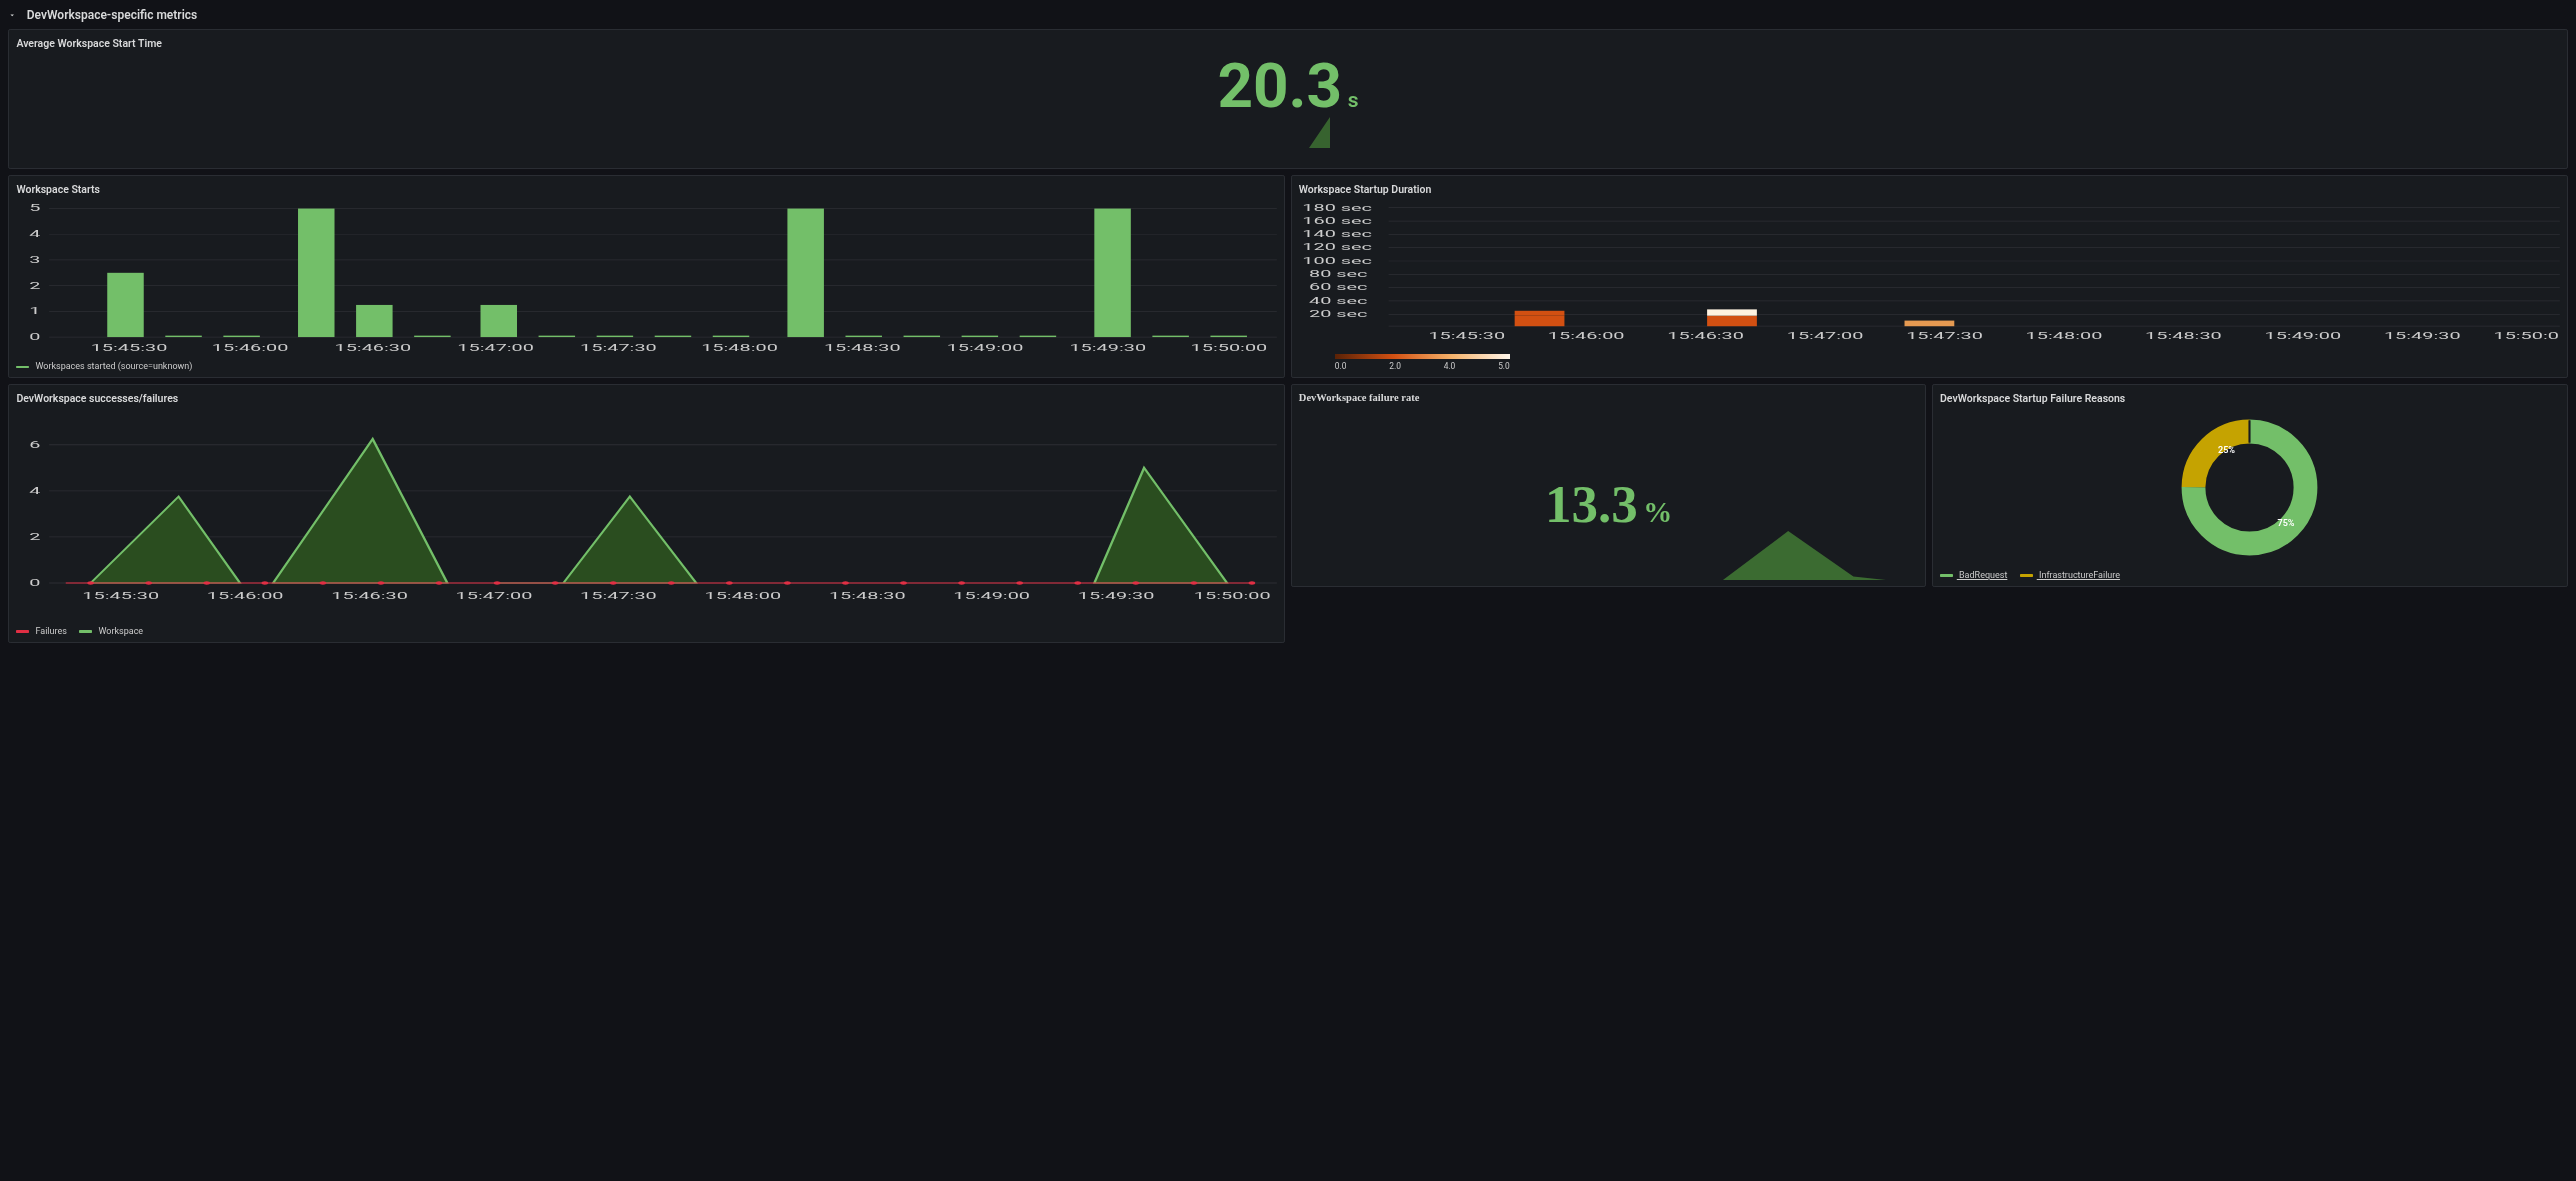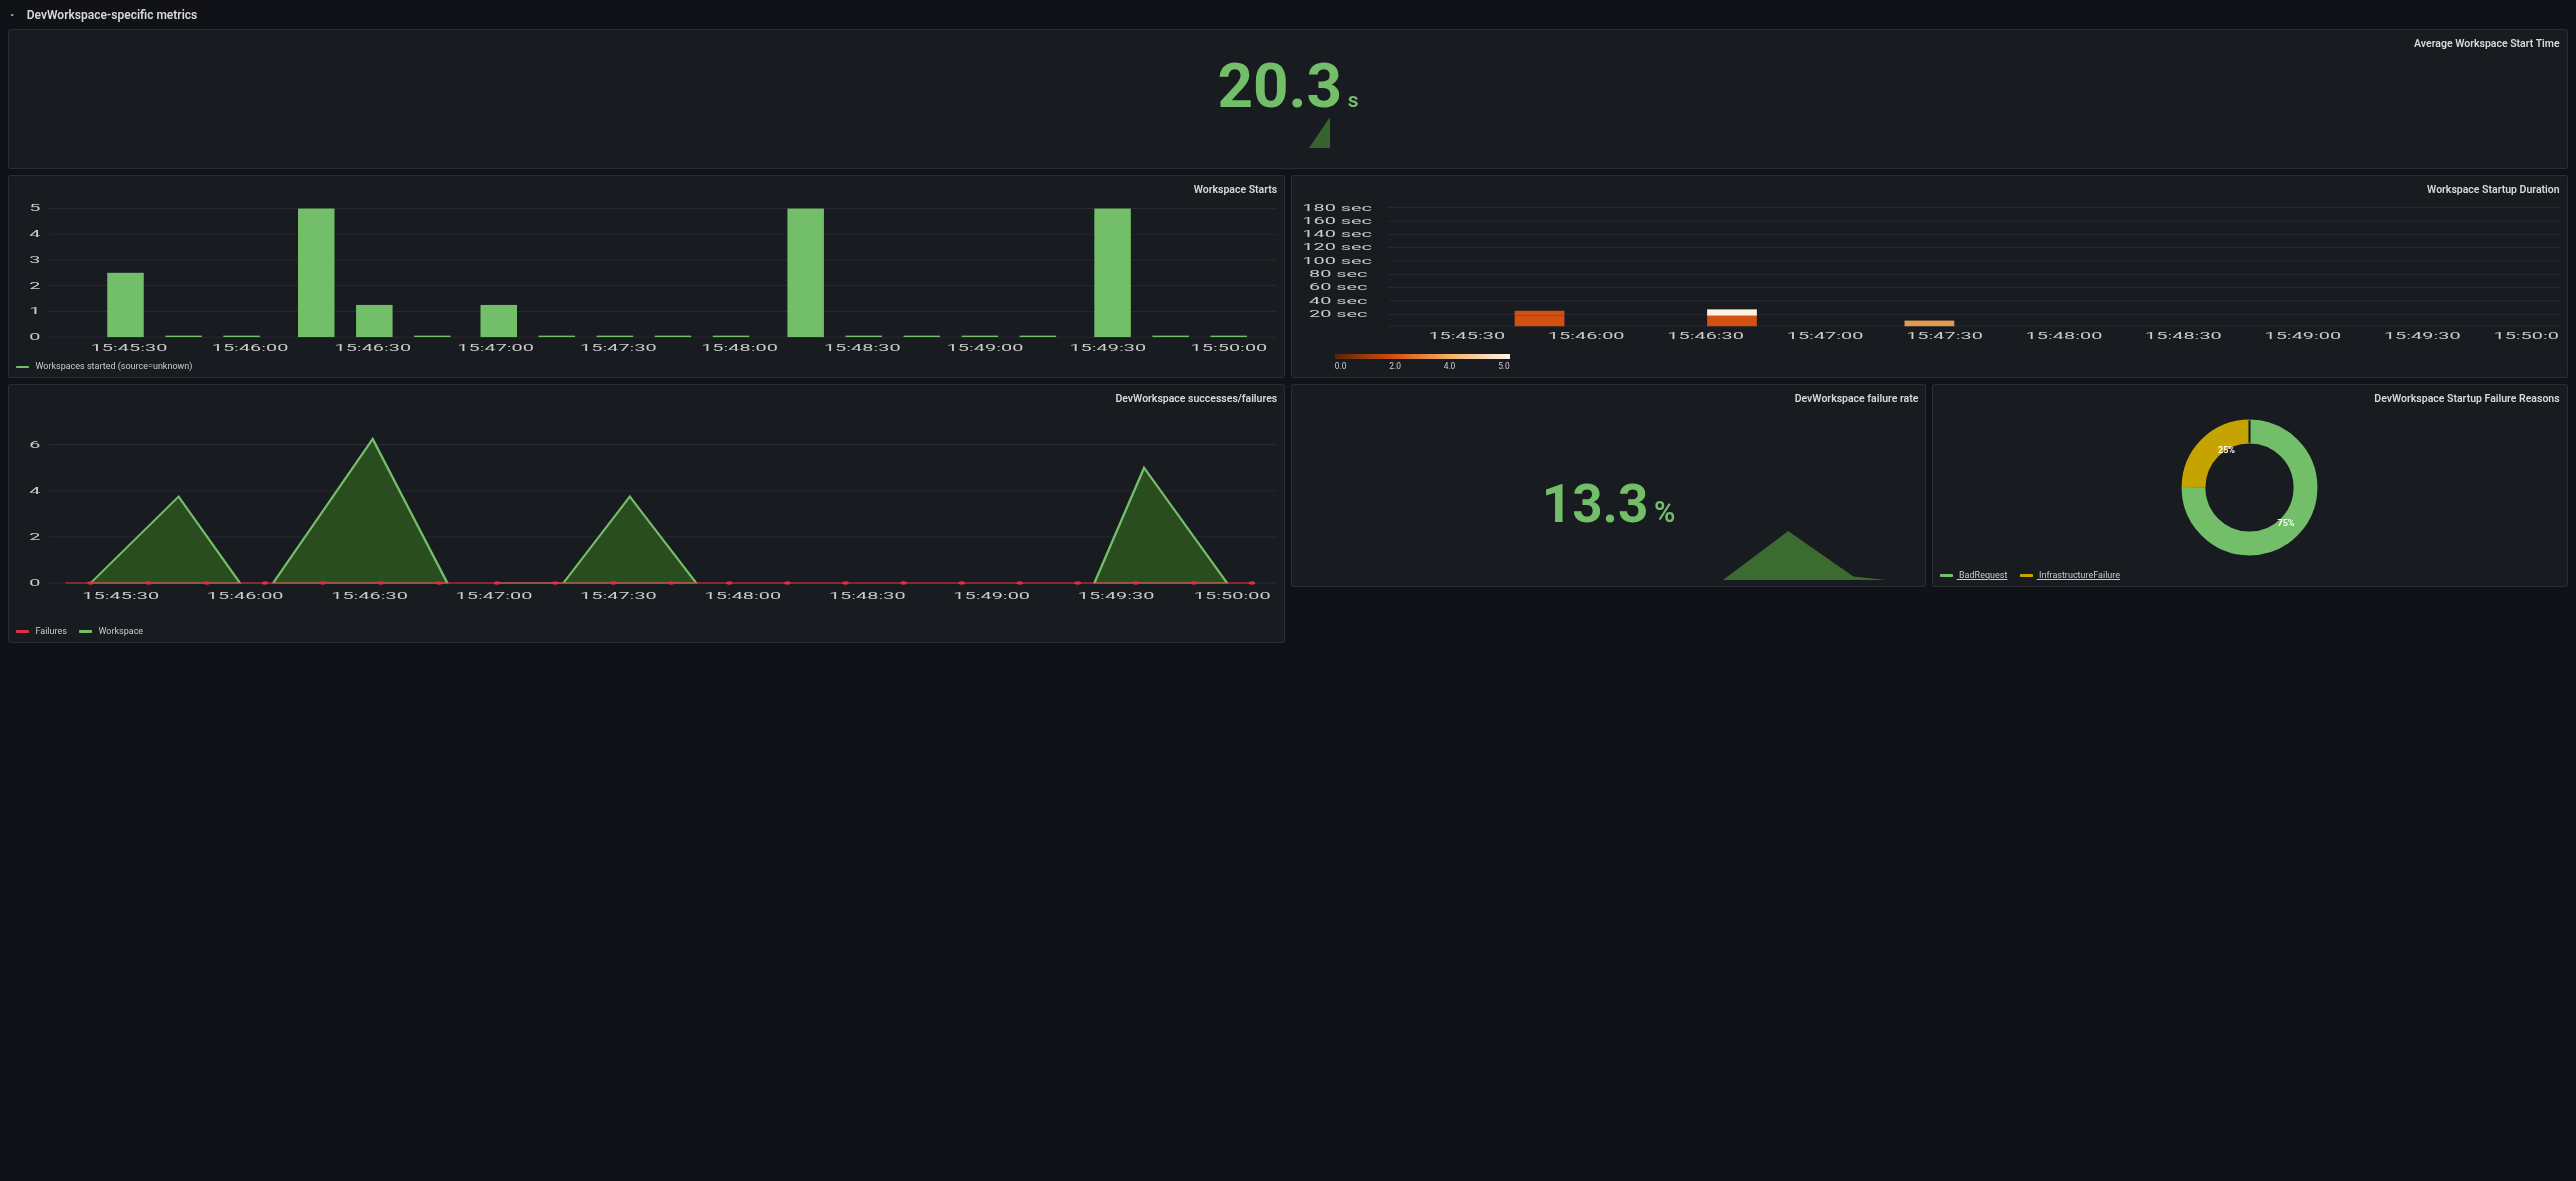--- a/index.html
+++ b/index.html
@@ -30,30 +30,30 @@
   }
   .panel{
     background:var(--panel);
     border:0.7px solid var(--panel-border);
     border-radius:2.1px;
     display:flex;flex-direction:column;
     padding:4.2px 7px 5.6px 7px;
     min-height:0;
   }
   .panel .title{
-    font-weight:600;text-align:right;color:var(--text-title);
+    font-weight:600;text-align:left;color:var(--text-title);
     font-size:10.5px;padding:2.8px 0 4.2px 0;
   }
   .panel .body{flex:1 1 auto;position:relative;min-height:0;}
 
   .panel.avg  {grid-column:1/5;height:140px;}
   .panel.starts{grid-column:1/3;height:203px;}
   .panel.dur   {grid-column:3/5;height:203px;}
   .panel.sf    {grid-column:1/3;height:259px;gap:16px;}
-  .panel.rate  {grid-column:3/4;height:203px;}
+  .panel.rate  {grid-column:3/4;height:203px;font-family:Liberation Serif, serif;}
   .panel.reasons{grid-column:4/5;height:203px;}
 
   .bignum{color:var(--accent-green);font-weight:700;display:flex;align-items:baseline;justify-content:center;gap:5.6px;}
   .bignum .val{font-size:62px;line-height:1;}
   .bignum .unit{font-size:21px;font-weight:600;}
   .spark{display:block;margin:0 auto;}
 
   .legend{display:flex;gap:12.6px;align-items:center;font-size:9px;color:var(--text);padding-top:4.2px;}
   .legend.center{text-decoration:underline;}
   .swatch{display:inline-block;width:12.6px;height:2.8px;border-radius:0.7px;vertical-align:middle;margin-right:4.2px;}

